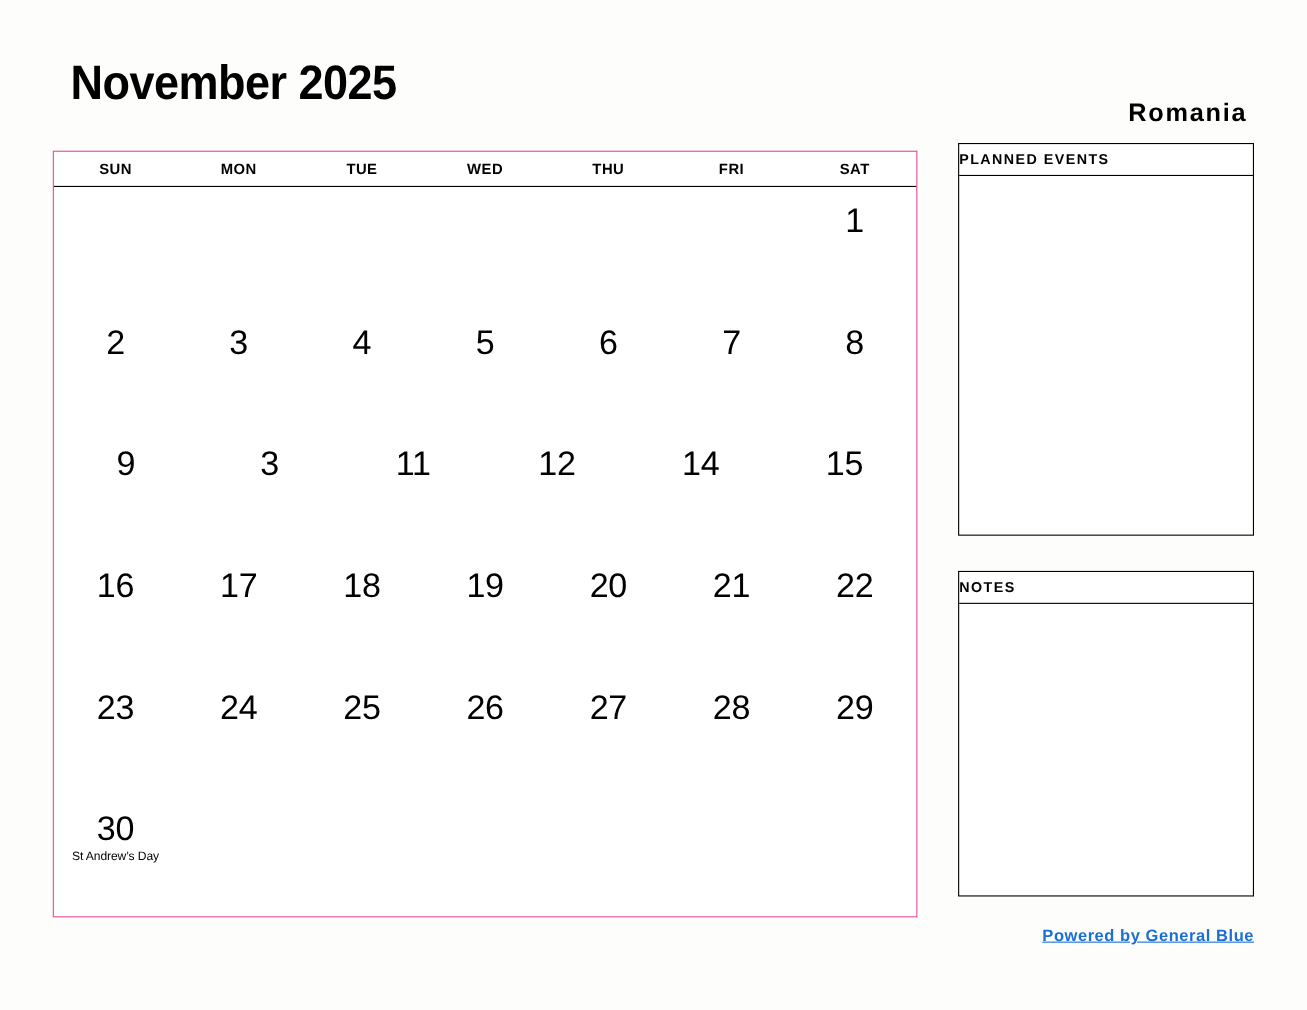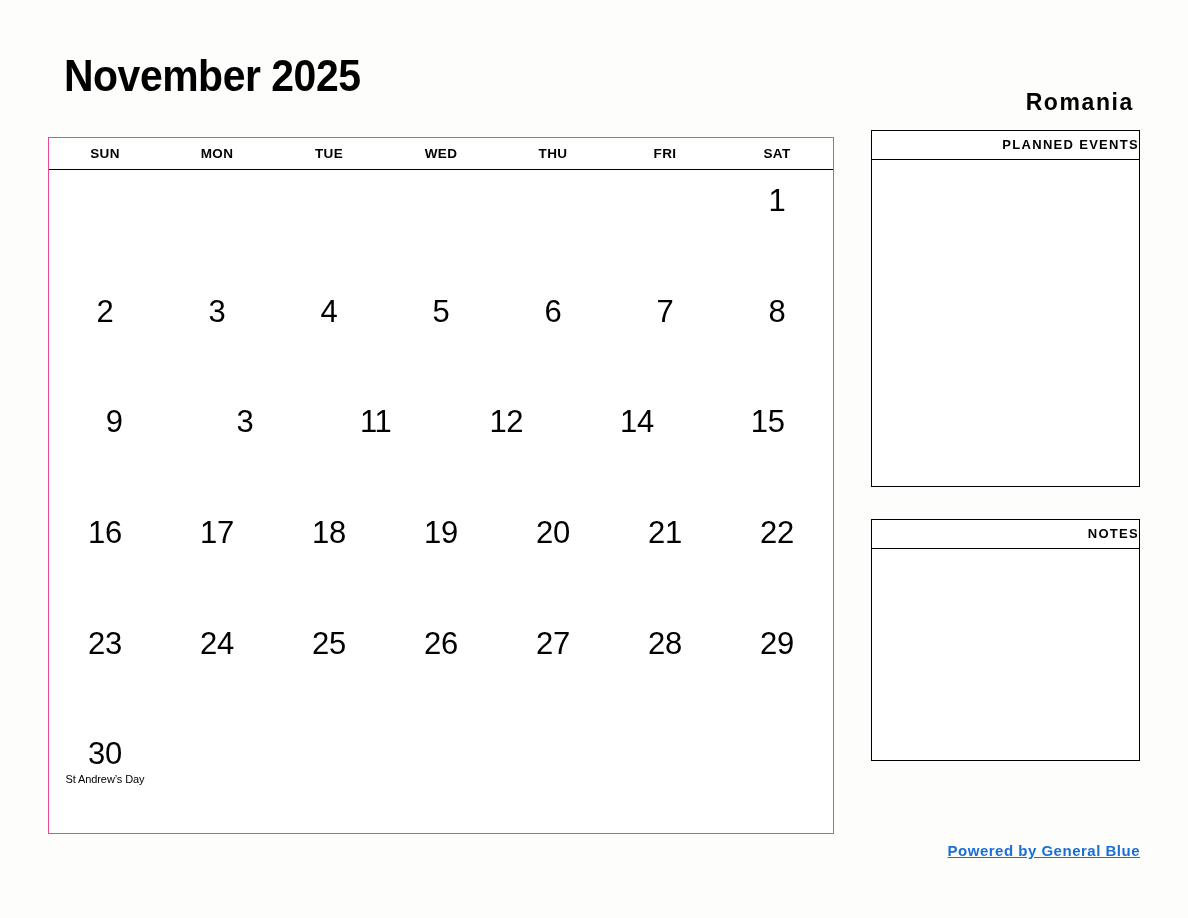--- a/index.html
+++ b/index.html
@@ -113,26 +113,26 @@
     border: 1px solid #000;
     box-sizing: border-box;
     background: #fff;
   }
   .box-planned {
     top: 130px;
     height: 357px;
   }
   .box-notes {
     top: 519px;
-    height: 242px;
+    height: 296px;
   }
   .box-title {
     height: 28px;
     line-height: 28px;
-    text-align: right;
+    text-align: left;
     font-size: 13px;
     font-weight: bold;
     letter-spacing: 1.3px;
     border-bottom: 1px solid #000;
   }
   .box-body {
     height: calc(100% - 29px);
   }
 
   

